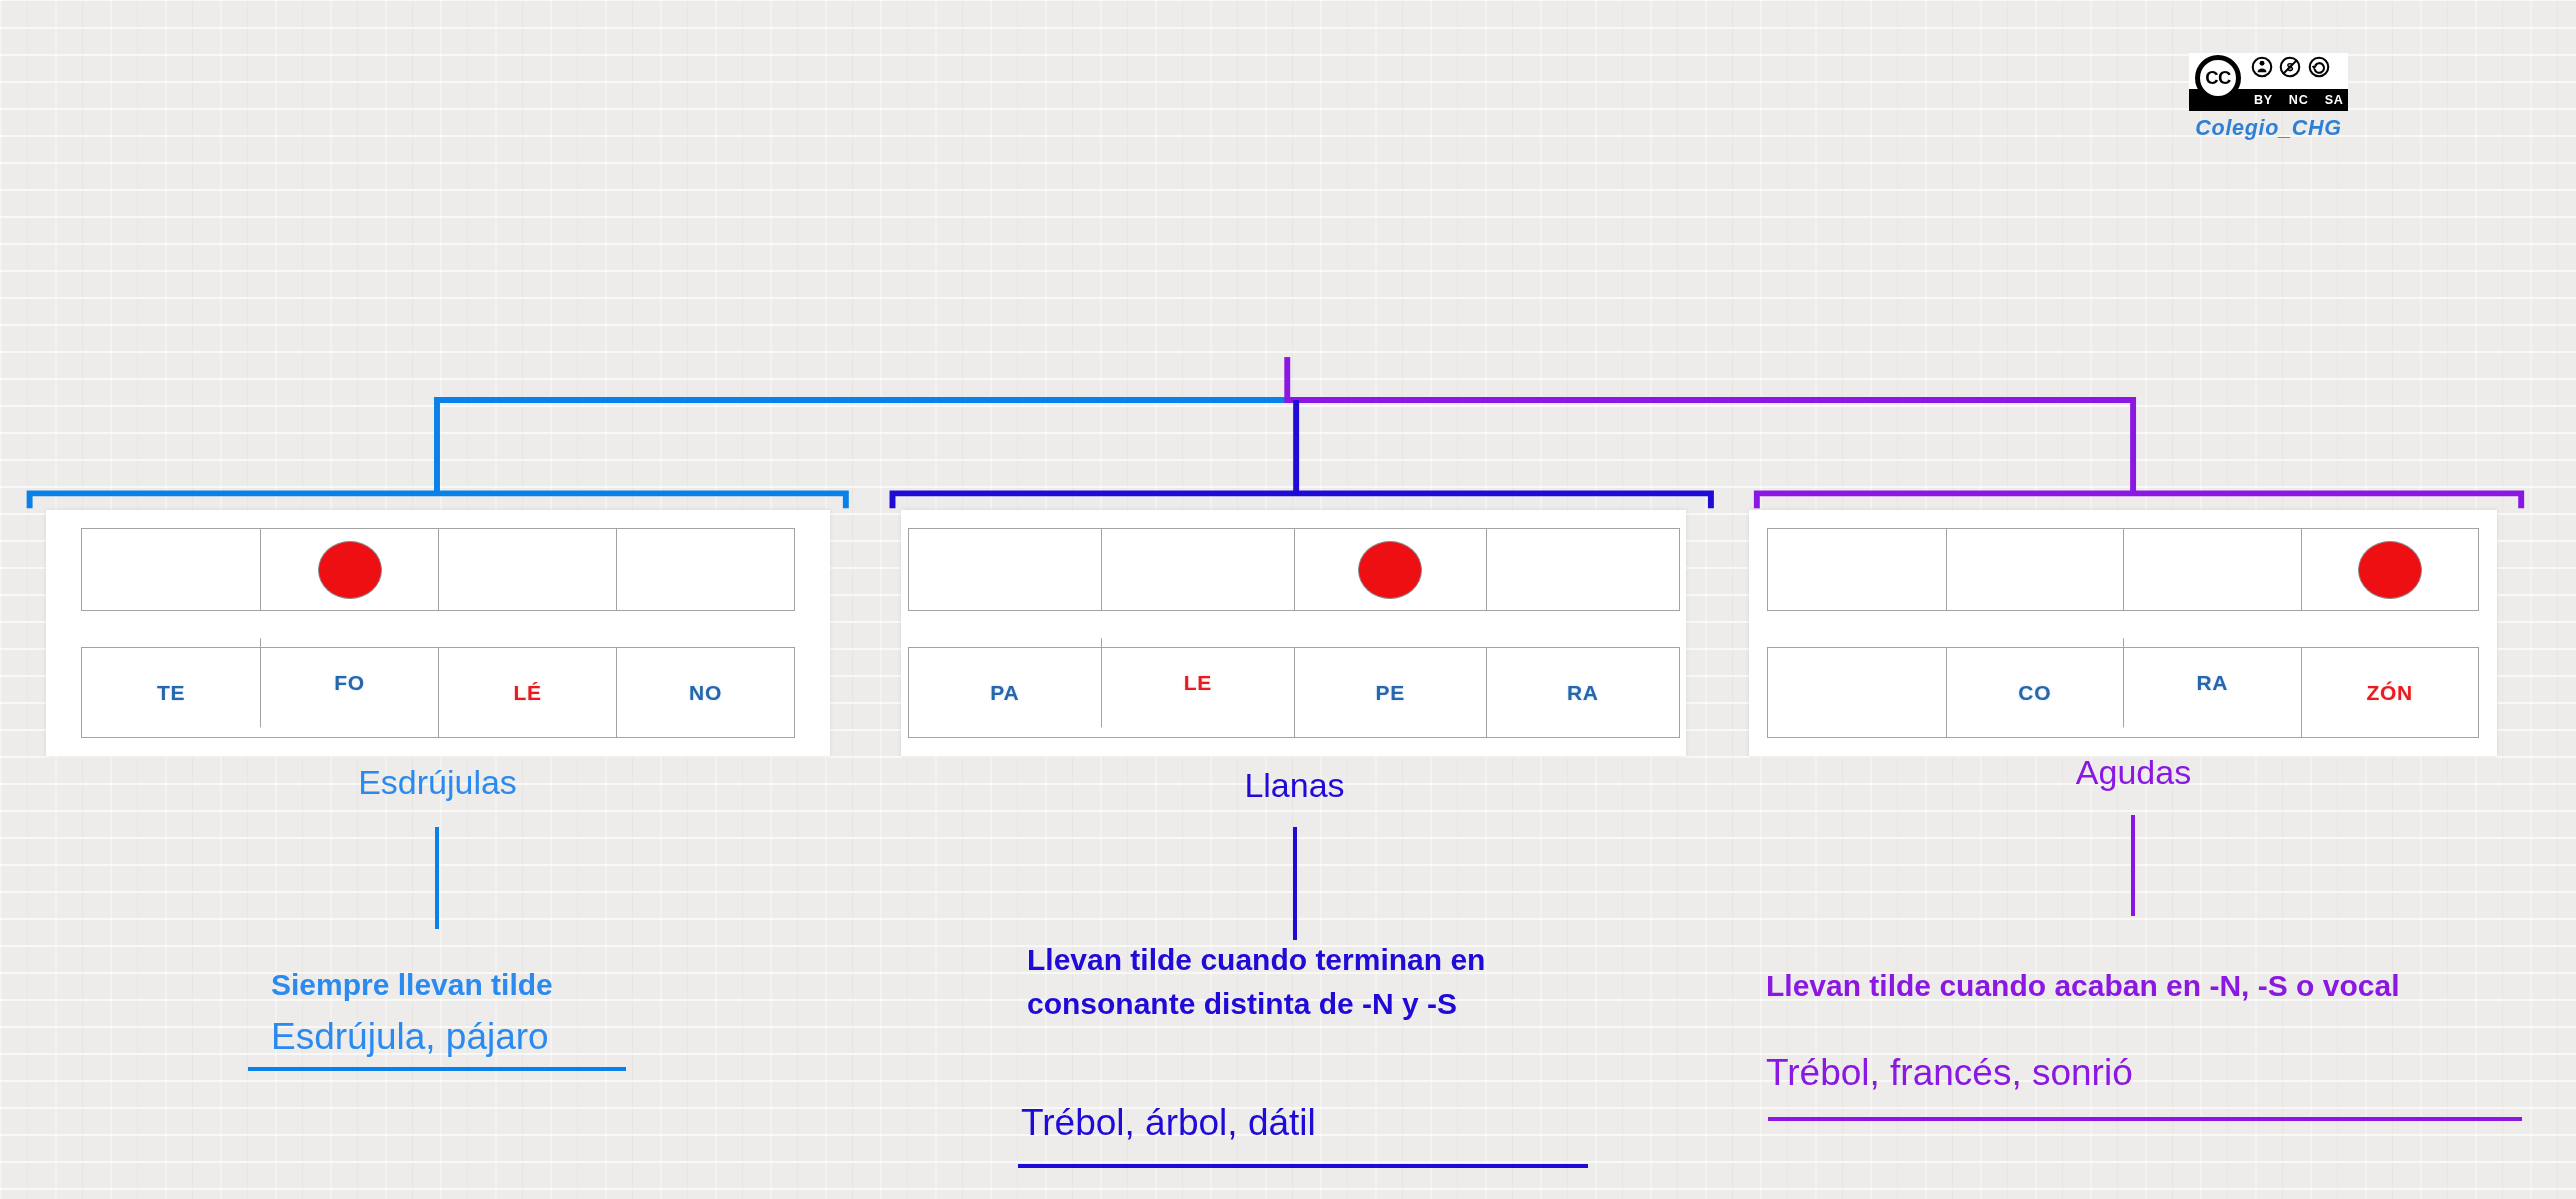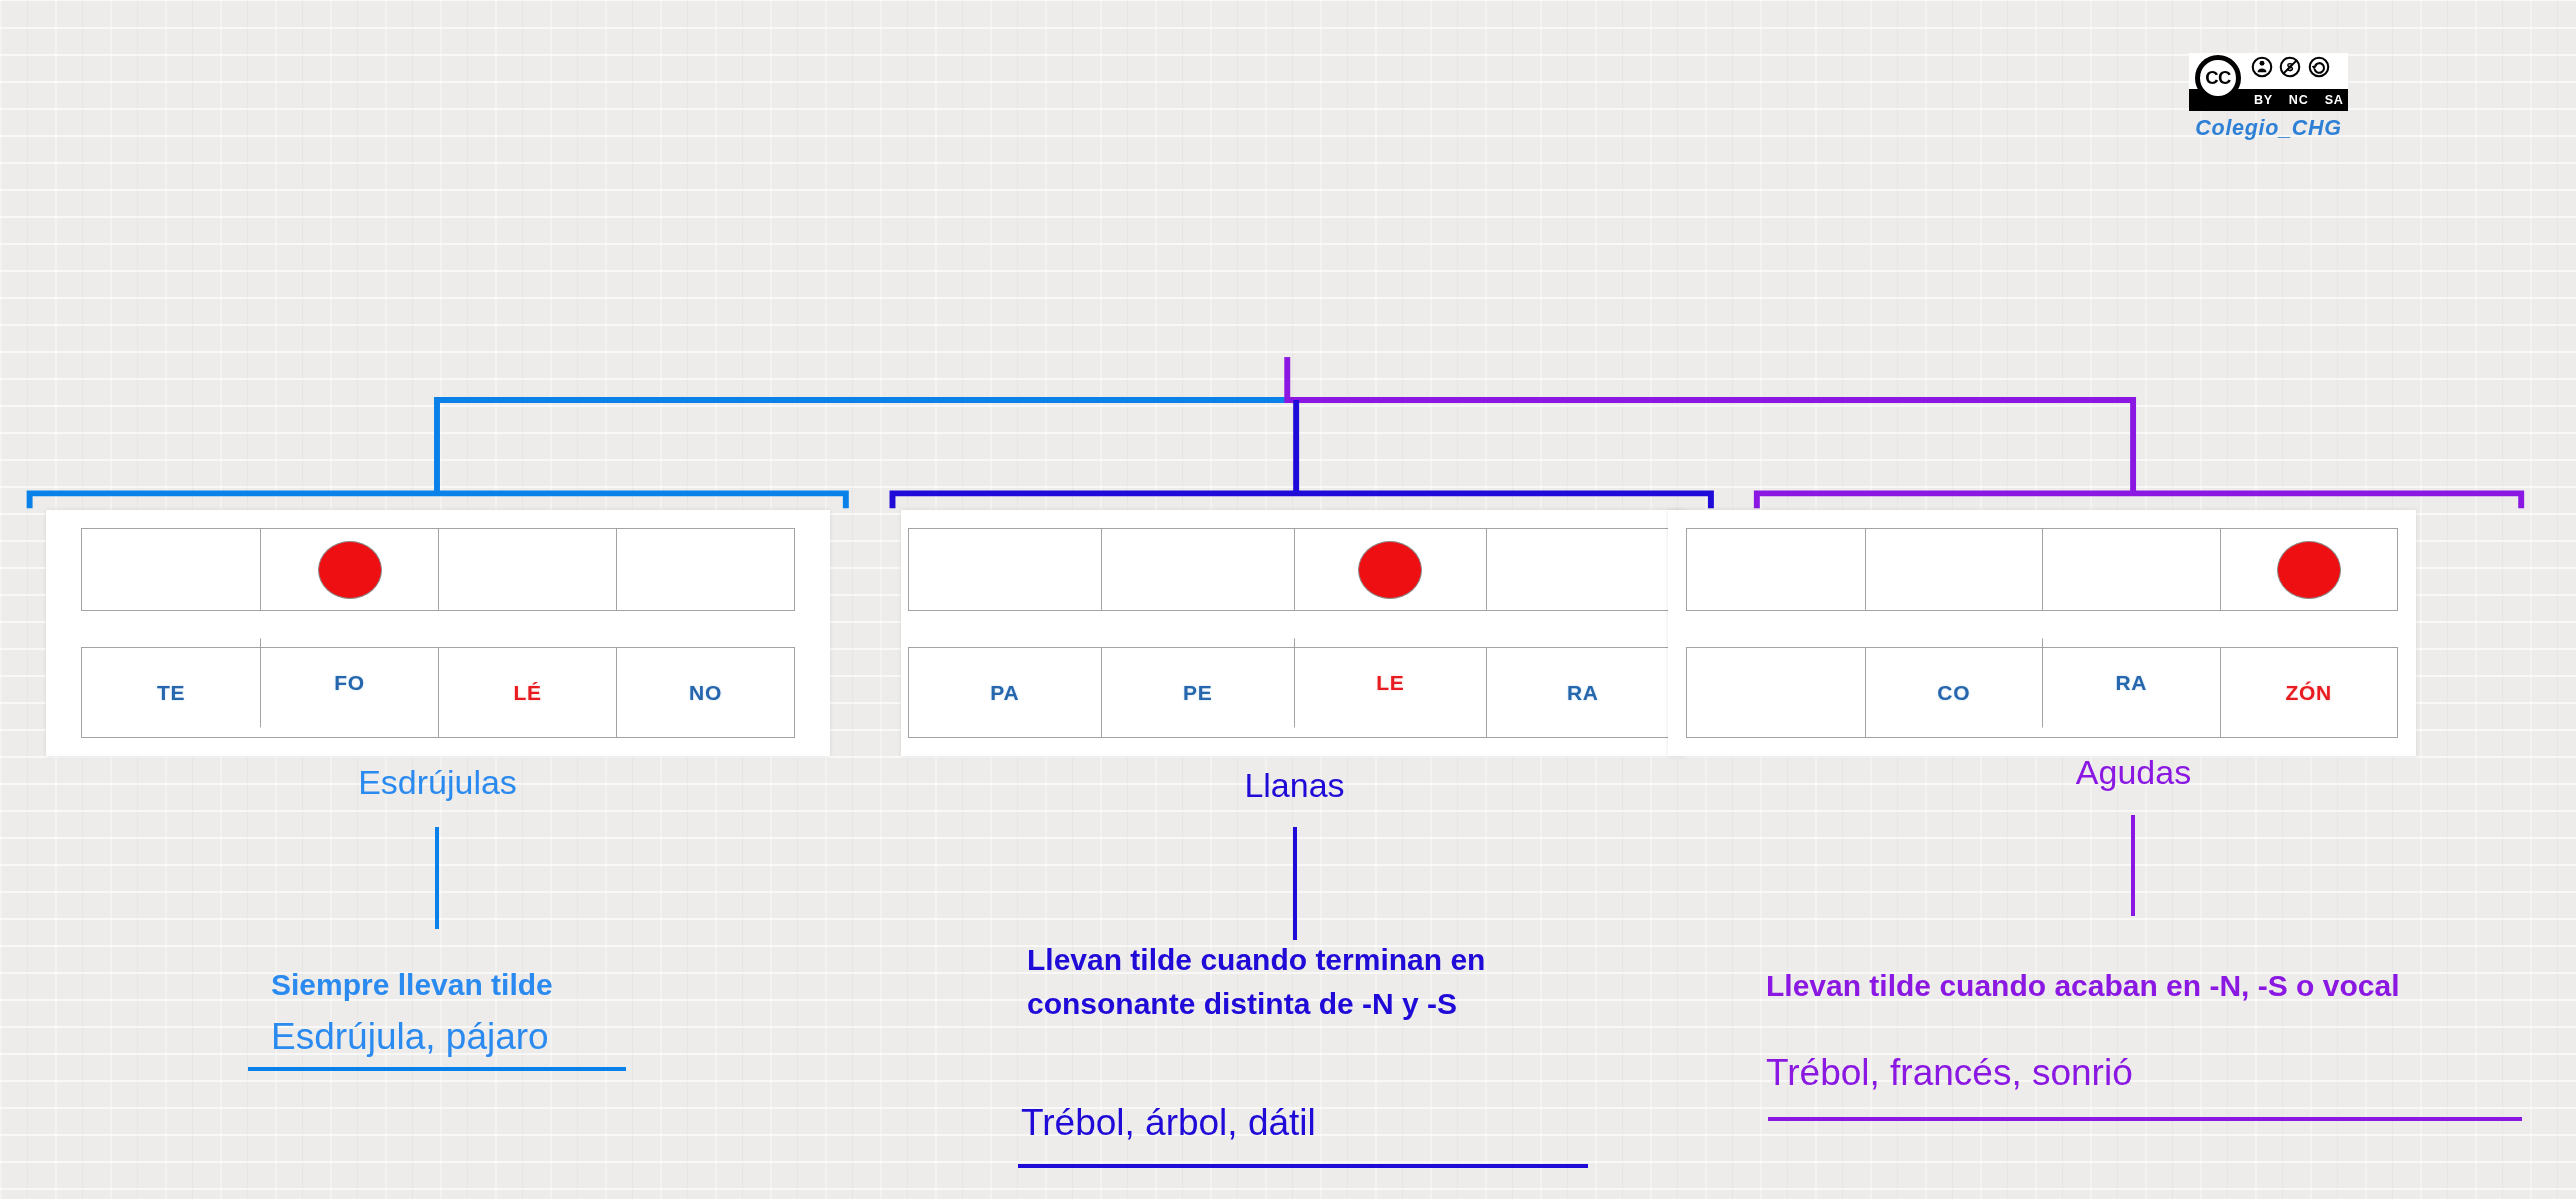--- a/index.html
+++ b/index.html
@@ -28,21 +28,21 @@
   }
   .title-box .title-text{font-size:47px;color:var(--purple);letter-spacing:0.7px;}
 
   
   .card{
     position:absolute;top:510px;height:246px;background:var(--card-bg);
     box-shadow:0 0 4.4px rgba(0,0,0,.10);box-sizing:border-box;padding-top:18px;
   }
   .b0 .card{left:46px;width:784px;}
   .b1 .card{left:901px;width:785px;}
-  .b2 .card{left:1668px;width:748px;}
+  .b2 .card{left:1749px;width:748px;}
   .tbl{display:grid;grid-template-columns:repeat(4,1fr);border:1.5px solid var(--table-border);margin:0 auto;background:#fff;text-align:right;}
   .b0 .tbl{width:712px;}
   .b1 .tbl{width:770px;}
   .b2 .tbl{width:710px;}
   .tbl-top{margin-bottom:36px;}
   .cell{position:relative;display:flex;align-items:center;justify-content:center;}
   .cell + .cell{border-left:1.5px solid var(--table-border);}
   .tbl-top .cell{height:81px;}
   .tbl-bottom .cell{height:89px;
     font-size:21px;font-weight:bold;letter-spacing:0.7px;color:var(--syllable-blue);
@@ -163,22 +163,22 @@
       <div class="tbl tbl-top">
         <div class="cell"></div>
         <div class="cell"></div>
         <div class="cell">
             <span class="dot"></span>
           </div>
         <div class="cell"></div>
       </div>
       <div class="tbl tbl-bottom">
         <div class="cell">PA</div>
+        <div class="cell stressed raised">LE</div>
         <div class="cell">PE</div>
-        <div class="cell stressed raised">LE</div>
         <div class="cell">RA</div>
       </div>
     </div>
     <div class="branch-label">Llanas</div>
     <div class="stem"></div>
     <div class="rule-text">Llevan tilde cuando terminan en consonante distinta de -N y -S</div>
     <div class="examples-text">Trébol, árbol, dátil</div>
     <div class="rule-underline"></div>
   </section>
 

